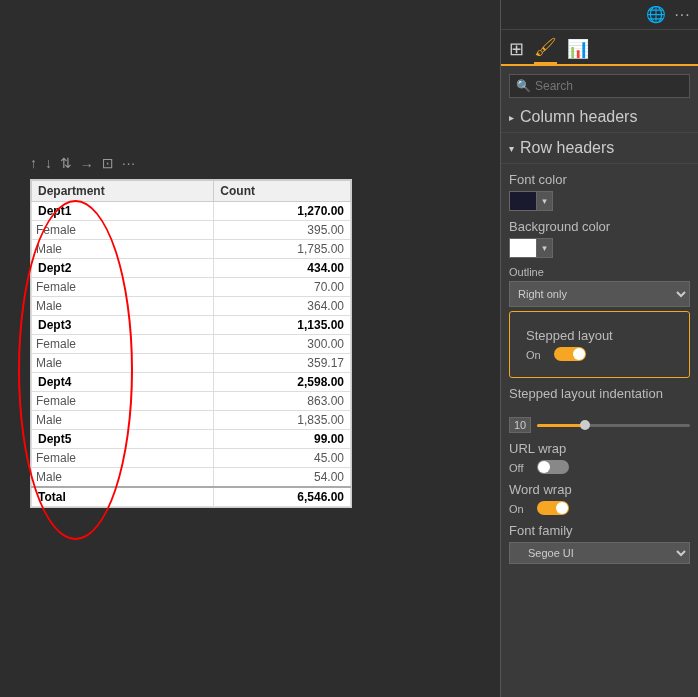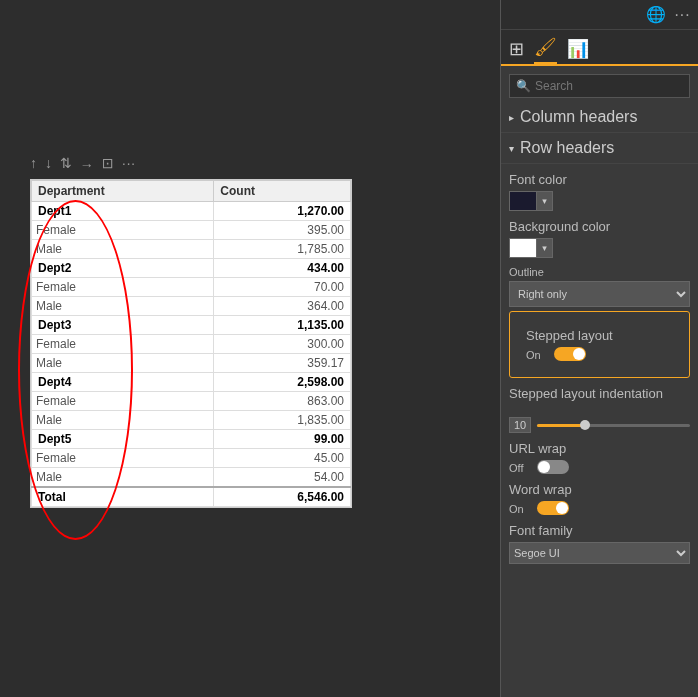--- a/index.html
+++ b/index.html
@@ -329,21 +329,21 @@
       padding: 16px;
       margin: 4px 0;
     }
 
     .font-family-select {
       width: 100%;
       background: #555;
       border: 1px solid #666;
       color: #ccc;
       font-size: 11px;
-      padding: 3px 0;
+      padding: 3px 14px;
       outline: none;
     }
 
     .outline-label {
       font-size: 11px;
       color: #bbb;
       margin-bottom: 3px;
       margin-top: 8px;
     }
   </style>

